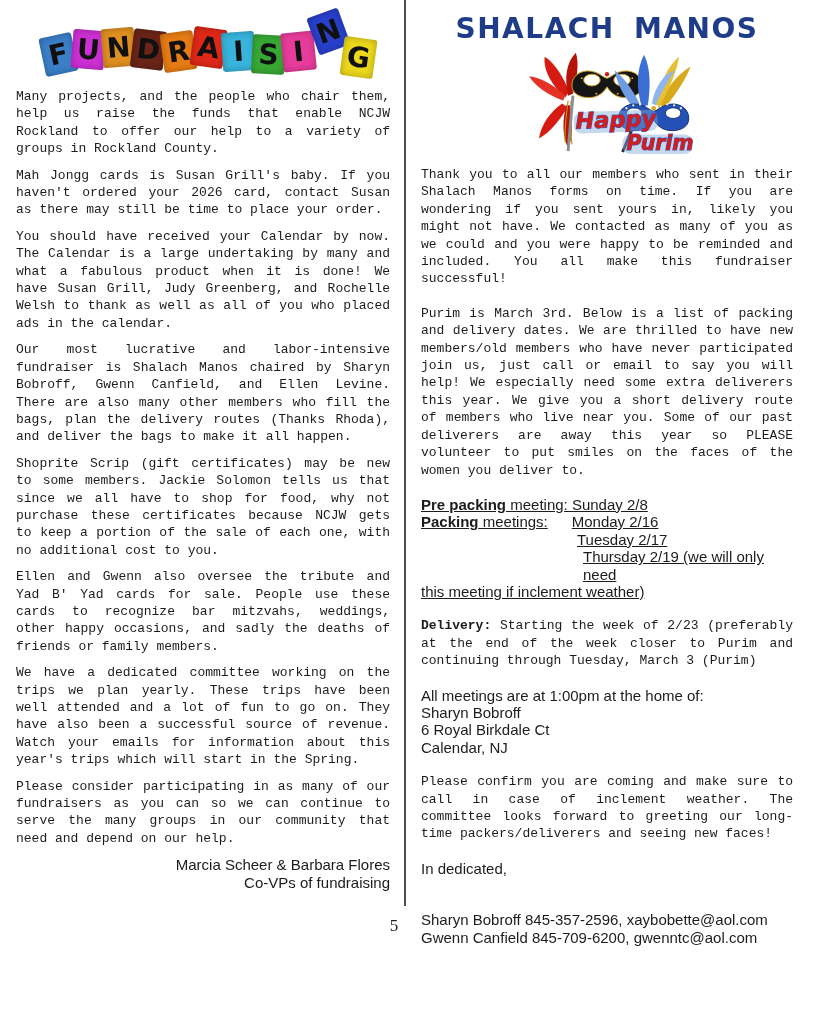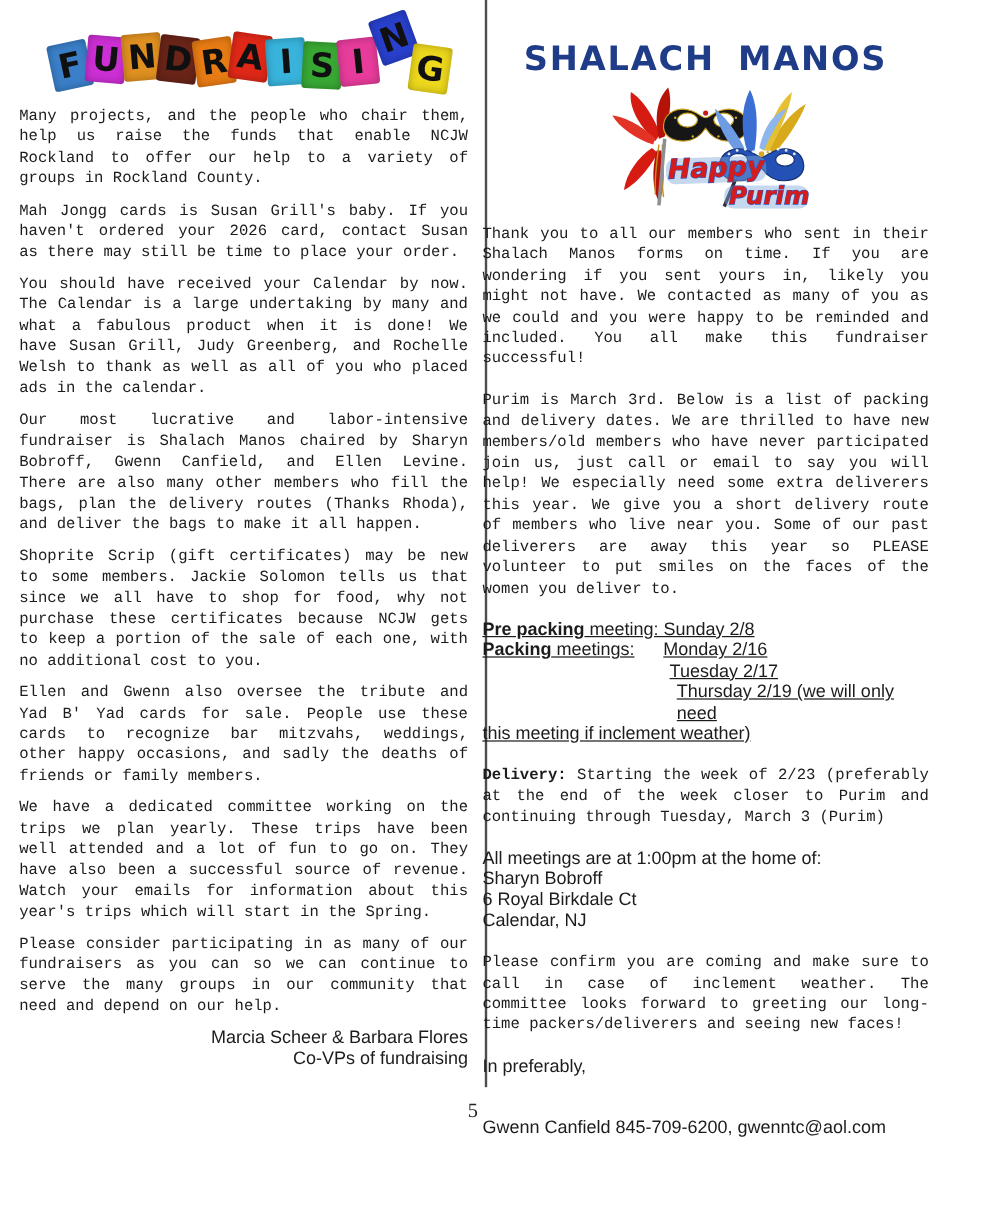--- a/index.html
+++ b/index.html
@@ -4,21 +4,21 @@
 <style>
   html,body{margin:0;padding:0;}
   body{
     width:818px;height:1024px;position:relative;background:#ffffff;
     font-family:"Liberation Sans",sans-serif;color:#1c1c1c;overflow:hidden;
   }
   .page{position:absolute;inset:0;background:#ffffff;}
 
   
   .col-left{position:absolute;left:16px;top:0;width:374px;}
-  .col-right{position:absolute;left:402px;top:0;width:372px;margin-top:20px;}
+  .col-right{position:absolute;left:421px;top:0;width:372px;}
   .divider{position:absolute;left:404px;top:0;width:2px;height:906px;background:#4d4d4d;}
 
   
   .lc-p,.rc-p{font-size:13px;line-height:17.4px;text-align:justify;margin:0 0 9px;font-family:Liberation Mono, monospace;}
   .rc-p{margin:0 0 17px;}
   .plain{text-align:left;}
   .b{font-weight:bold;}
 
   
   .fund-header{position:relative;height:88px;padding:28px 0 0 26px;white-space:nowrap;box-sizing:border-box;}
@@ -150,21 +150,22 @@
 
     <div class="addr">
       <div>All meetings are at 1:00pm at the home of:</div>
       <div>Sharyn Bobroff</div>
       <div>6 Royal Birkdale Ct</div>
       <div>Calendar, NJ</div>
     </div>
 
     <p class="rc-p">Please confirm you are coming and make sure to call in case of inclement weather. The committee looks forward to greeting our long-time packers/deliverers and seeing new faces!</p>
 
-    <div class="closing">In preferably,</div>
+    <div class="closing">In dedicated,</div>
 
     <div class="contacts">
+      <div>Sharyn Bobroff 845-357-2596, xaybobette@aol.com</div>
       <div>Gwenn Canfield 845-709-6200, gwenntc@aol.com</div>
     </div>
   </div>
 
   <div class="page-number">5</div>
 </div>
 
 </body></html>

